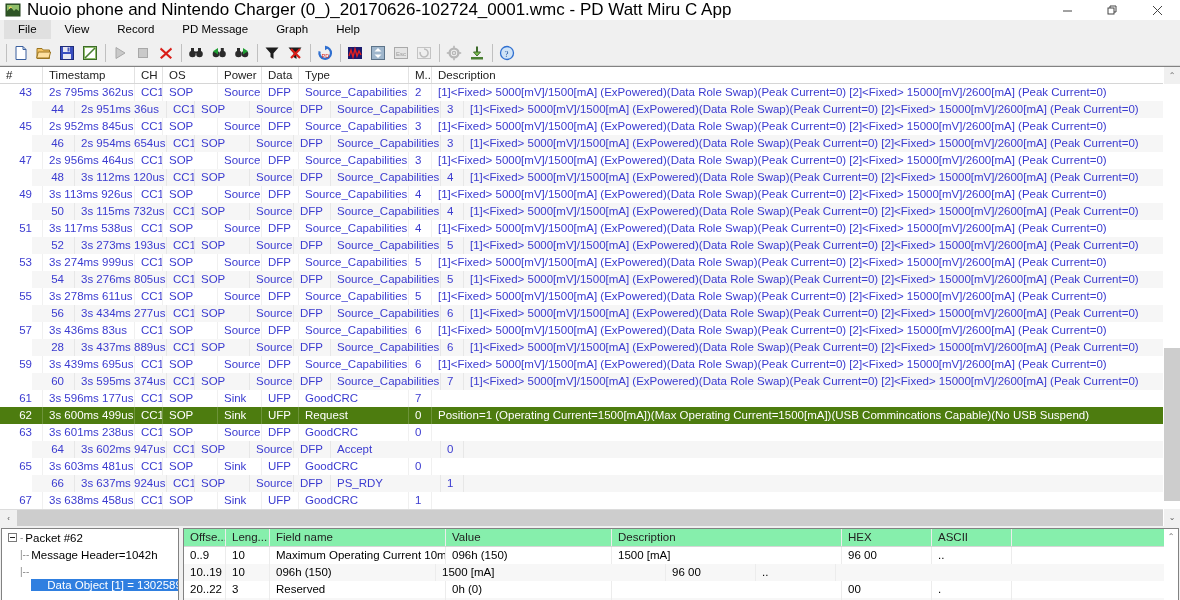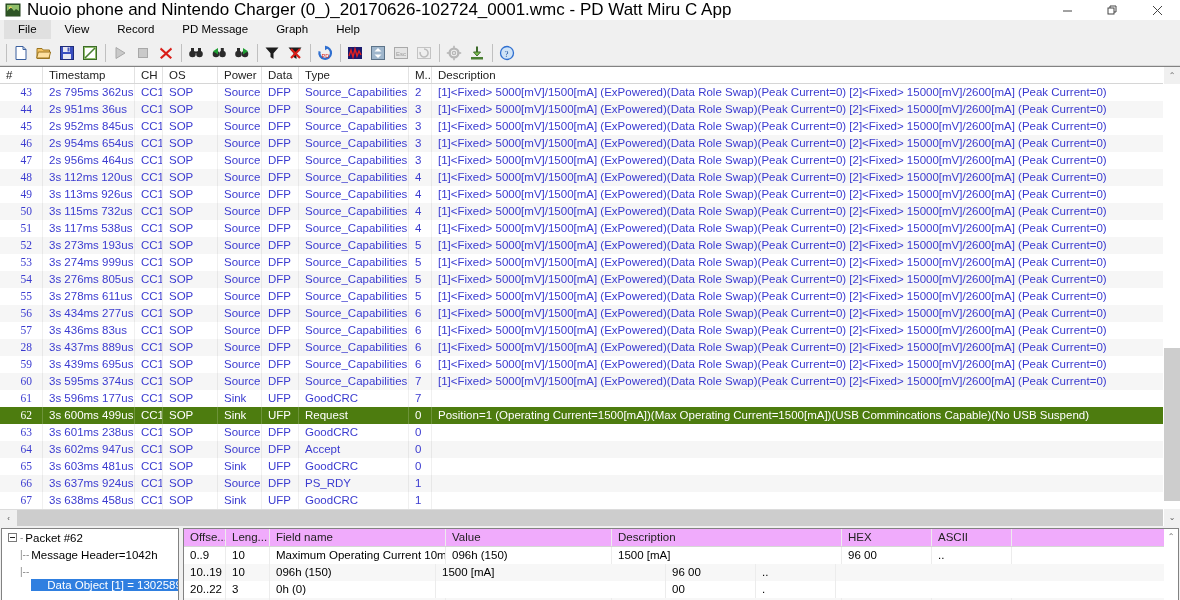--- a/index.html
+++ b/index.html
@@ -64,27 +64,27 @@
     height: 17px; flex: 0 0 17px; display:flex; background:#fff;
     border-bottom:1px solid #d6d6d6; font-size:11.5px; color:#222;
     position: relative; overflow:hidden;
   }
   .hcell {
     padding-left: 6px; line-height:16px; border-right:1px solid #e2e2e2;
     white-space:nowrap; overflow:hidden; flex: 0 0 auto;
   }
   .rows { flex: 1 1 auto; overflow: hidden; position: relative; }
   .row { height: 17px; display:flex; font-size:11.5px; color:#3b3bd0; white-space:nowrap; }
-  .row.alt { background:#f6f6f6; }
+  .row.alt { background:#f6f6f6;margin-left:32px; }
   .row.sel { background:#4d7c0f; color:#fff; }
   .cell {
     padding-left:6px; line-height:17px; overflow:hidden; white-space:nowrap; flex: 0 0 auto;
     border-right:1px solid rgba(0,0,0,0.06);
   }
-  .cell.num { text-align:right; padding-right:10px; padding-left:6px;font-family:Liberation Serif, serif; }
+  .cell.num { text-align:right; padding-right:10px; padding-left:6px; }
   .cell.nob { border-right:none; }
   .row.sel .cell { border-right-color: rgba(255,255,255,0.18); }
 
   
   .c-idx   { width: 43px; }
   .c-ts    { width: 92px; }
   .c-ch    { width: 28px; }
   .c-os    { width: 55px; }
   .c-pw    { width: 44px; }
   .c-dt    { width: 37px; }
@@ -133,21 +133,21 @@
   }
   .tree-dash { color:#8a8a8a; margin-right:2px; font-size:10px; }
   .tree-label { color:#000; }
   .tree-label.sel { background:#2f7fe0; color:#fff; padding:0 16px;margin-top:26px; }
 
   .detail-panel {
     flex:1 1 auto; background:#fff; border:1px solid #828282; margin-left:4px; margin-right:1px;
     display:flex; flex-direction:column; overflow:hidden; position:relative;
   }
   .dhead {
-    height:18px; flex:0 0 18px; display:flex; background:#f0abfc; font-size:11.5px; color:#222;
+    height:18px; flex:0 0 18px; display:flex; background:#86efac; font-size:11.5px; color:#222;
     border-bottom:1px solid #d6d6d6;
   }
   .drows { flex:1 1 auto; overflow:hidden; }
   .drow { height:17px; display:flex; font-size:11.5px; color:#000; white-space:nowrap; }
   .drow.alt { background:#f7f7f7; }
   .dcell {
     padding-left:6px; line-height:17px; overflow:hidden; white-space:nowrap; flex:0 0 auto;
     border-right:1px solid #ececec;
   }
   .d-off  { width: 42px; }
@@ -725,20 +725,21 @@
             <div class="dcell d-len">10</div>
             <div class="dcell d-val">096h (150)</div>
             <div class="dcell d-desc">1500 [mA]</div>
             <div class="dcell d-hex">96 00</div>
             <div class="dcell d-asc">..</div>
             <div class="dcell d-pad"></div>
           </div>
           <div class="drow">
             <div class="dcell d-off">20..22</div>
             <div class="dcell d-len">3</div>
+            <div class="dcell d-fld">Reserved</div>
             <div class="dcell d-val">0h (0)</div>
             <div class="dcell d-desc"></div>
             <div class="dcell d-hex">00</div>
             <div class="dcell d-asc">.</div>
             <div class="dcell d-pad"></div>
           </div>
           <div class="drow alt">
             <div class="dcell d-off">23</div>
             <div class="dcell d-len">1</div>
             <div class="dcell d-fld">Unchunked Extended Messages S...</div>

